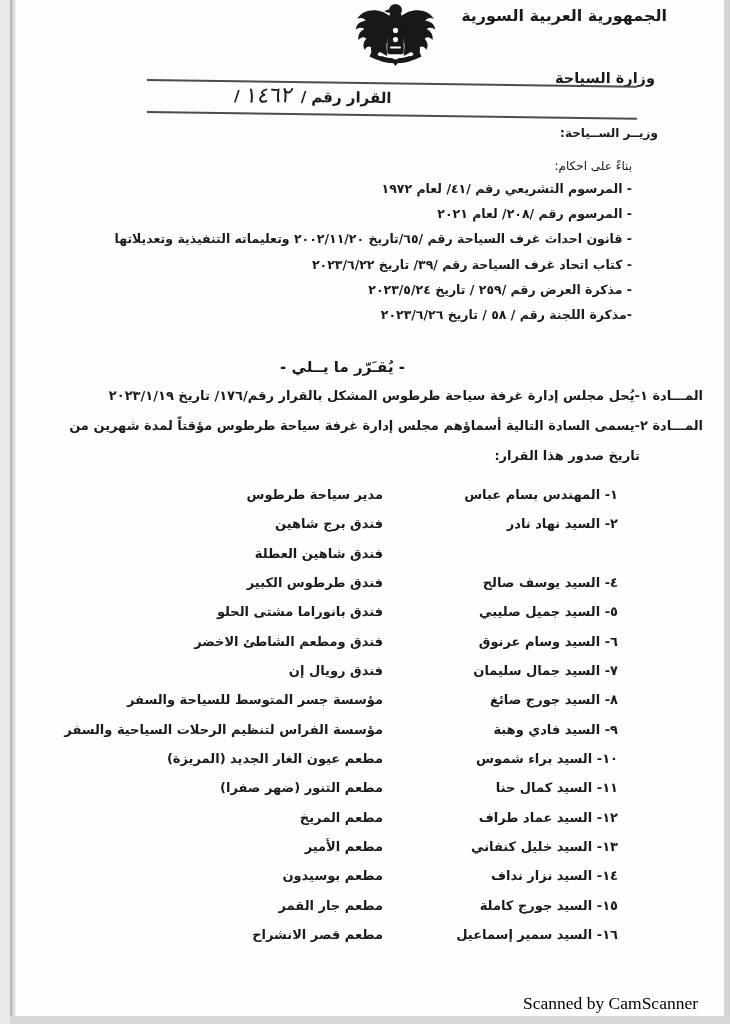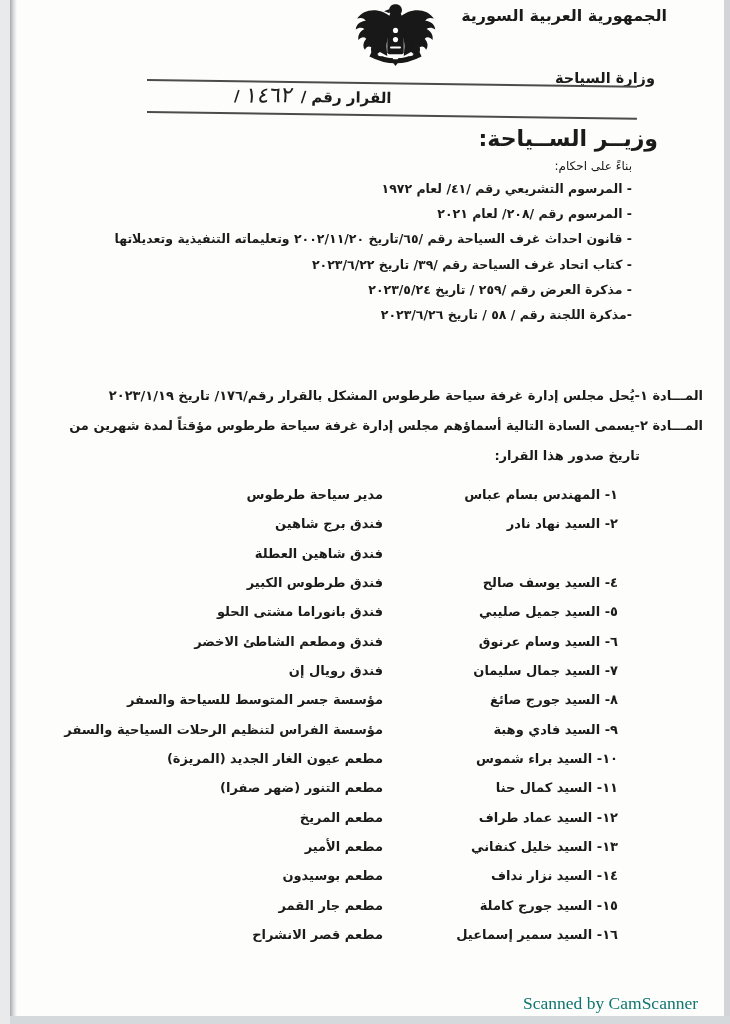--- a/index.html
+++ b/index.html
@@ -24,41 +24,41 @@
 
   .rule{position:absolute;left:137px;width:490px;height:1.6px;background:#4c4c4c;
     transform:rotate(0.8deg);transform-origin:left center;}
   .rule-top{top:79px;}
   .rule-bottom{top:111px;}
   .decision-line{position:absolute;top:82px;right:338px;white-space:nowrap;
     font-size:15px;font-weight:700;transform:rotate(0.8deg);}
   .decision-number{display:inline-block;font-size:22px;font-weight:400;letter-spacing:2px;
     margin:0 7px;transform:skewX(-9deg) rotate(-2deg);position:relative;top:1px;color:#202020;}
 
-  .minister-heading{position:absolute;top:126px;right:72px;font-size:22px;font-weight:700;white-space:nowrap;}
+  .minister-heading{position:absolute;top:126px;right:72px;font-size:12px;font-weight:700;white-space:nowrap;}
   .basis-heading{position:absolute;top:159px;right:98px;font-size:12px;font-weight:400;white-space:nowrap;}
   .basis-list{position:absolute;top:176px;right:98px;font-size:12.5px;font-weight:700;
     line-height:25.2px;text-align:right;}
   .basis-item{white-space:nowrap;}
 
   .decree-heading{position:absolute;top:358px;left:240px;width:185px;text-align:center;
     font-size:15px;font-weight:700;white-space:nowrap;}
   .article{position:absolute;right:27px;font-size:13px;font-weight:700;white-space:nowrap;}
   .article-1{top:388px;}
   .article-2{top:418px;}
   .article-head{text-underline-offset:3px;text-decoration-thickness:1.4px;text-align:right;}
   .article-cont{position:absolute;top:448px;right:90px;font-size:13px;font-weight:700;white-space:nowrap;}
 
   .members{position:absolute;top:483px;left:0;right:0;}
   .member-row{position:relative;height:29.35px;}
   .member-name{position:absolute;right:112px;top:4px;font-size:13px;font-weight:700;white-space:nowrap;text-align:center;}
   .member-entity{position:absolute;right:347px;top:4px;font-size:13px;font-weight:700;white-space:nowrap;}
 
   .watermark{position:absolute;top:993px;right:32px;direction:ltr;
-    font-family:"Liberation Serif",serif;font-size:17.5px;color:#0f766e;white-space:nowrap;}
+    font-family:"Liberation Serif",serif;font-size:17.5px;color:#000000;white-space:nowrap;}
 </style>
 </head>
 <body>
 
 <div class="page">
 
   <div class="edge-left"></div>
   <div class="edge-right"></div>
   <div class="edge-bottom"></div>
 
@@ -109,20 +109,21 @@
       <div class="basis-item">- قانون احداث غرف السياحة رقم /٦٥/تاريخ ٢٠٠٢/١١/٢٠ وتعليماته التنفيذية وتعديلاتها</div>
 
       <div class="basis-item">- كتاب اتحاد غرف السياحة رقم /٣٩/ تاريخ ٢٠٢٣/٦/٢٢</div>
 
       <div class="basis-item">- مذكرة العرض رقم /٢٥٩ / تاريخ ٢٠٢٣/٥/٢٤</div>
 
 
       <div class="basis-item">-مذكرة اللجنة رقم / ٥٨ / تاريخ ٢٠٢٣/٦/٢٦</div>
     </div>
 
+  <div class="decree-heading">-  يُقـَرّر ما يــلي  -</div>
 
   <div class="article article-1">
     <span class="article-head">المـــادة ١-يُحل</span><span> مجلس إدارة غرفة سياحة طرطوس المشكل بالقرار رقم/١٧٦/ تاريخ ٢٠٢٣/١/١٩</span>
   </div>
 
   <div class="article article-2">
     <span class="article-head">المـــادة ٢-يسمى</span><span> السادة التالية أسماؤهم مجلس إدارة غرفة سياحة طرطوس مؤقتاً لمدة شهرين من</span>
   </div>
 
   <div class="article-cont">تاريخ صدور هذا القرار:</div>

